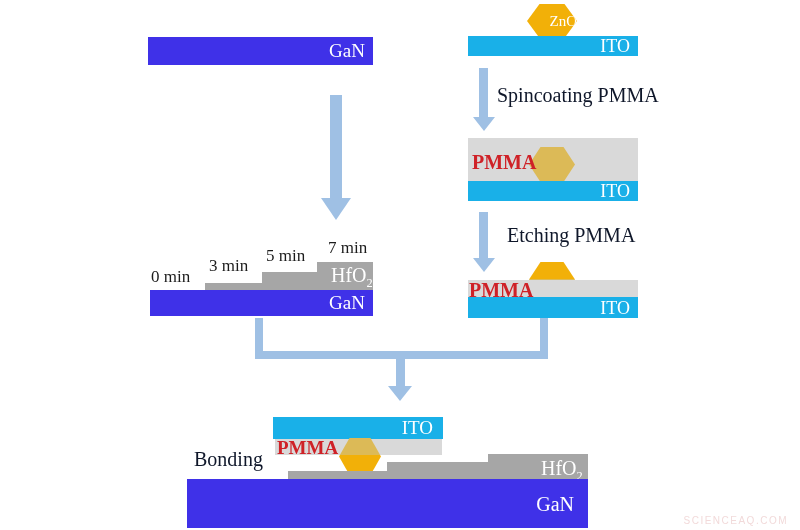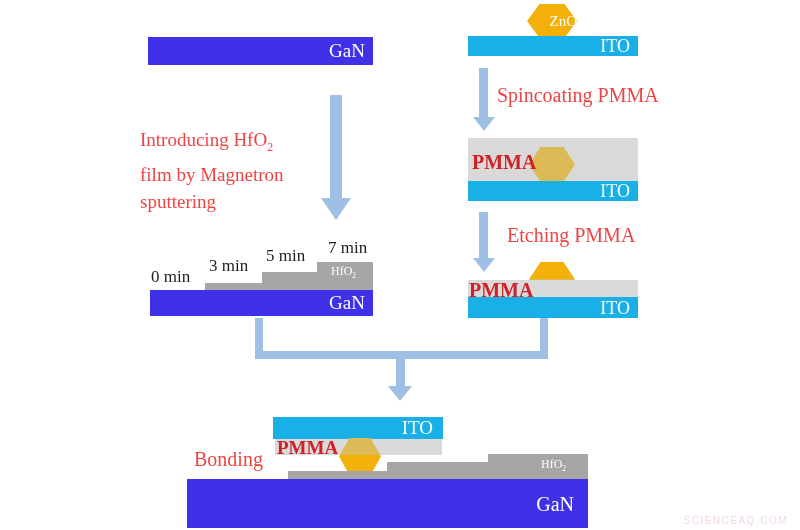--- a/index.html
+++ b/index.html
@@ -18,23 +18,23 @@
   .pmma{background:var(--pmma_gray);}
   .hex{
     position:absolute;
     clip-path:polygon(25% 0,75% 0,100% 50%,75% 100%,25% 100%,0% 50%);
     display:flex;align-items:center;justify-content:flex-end;
   }
   .hex-solid{background:var(--zno_gold);}
   .hex-embedded{background:var(--zno_embedded);}
   .hex-half-top{background:linear-gradient(to bottom,var(--zno_gold) 0 50%,var(--zno_embedded) 50% 100%);}
   .hex-half-bottom{background:linear-gradient(to bottom,var(--zno_embedded) 0 45%,var(--zno_gold) 45% 100%);}
-  .proc-text{position:absolute;font-size:20px;color:#ef4444;white-space:nowrap;}
+  .proc-text{position:absolute;font-size:20px;color:#0f172a;white-space:nowrap;}
   .time-label{position:absolute;font-size:17px;color:#1c1c1c;white-space:nowrap;}
-  .white-label{position:absolute;color:#ffffff;font-size:12px;white-space:nowrap;}
+  .white-label{position:absolute;color:#ffffff;font-size:20px;white-space:nowrap;}
   .red-label{position:absolute;color:var(--red_label);font-weight:bold;font-size:20px;white-space:nowrap;}
   .shaft{position:absolute;background:var(--arrow_blue);}
   .head-down{position:absolute;width:0;height:0;}
   .connector{position:absolute;background:var(--arrow_blue);}
   sub{font-size:0.62em;}
   #watermark{
     position:absolute;right:12px;bottom:4px;
     font-family:"Liberation Sans", sans-serif;font-size:10px;
     letter-spacing:1.5px;color:var(--watermark_pink);
   }
@@ -72,25 +72,20 @@
 
   <div class="hex hex-half-top" style="left:529px;top:262px;width:46px;height:35px;"></div>
   <div class="layer pmma" style="left:468px;top:280px;width:170px;height:17px;"></div>
   <div class="red-label" style="left:469px;top:279px;">PMMA</div>
   <div class="layer ito" style="left:468px;top:297px;width:170px;height:21px;">
     <span class="bar-label" style="font-size:18px;">ITO</span>
   </div>
 
   <div class="shaft" style="left:330px;top:95px;width:12px;height:103px;"></div>
   <div class="head-down" style="left:321px;top:198px;border-left:15px solid transparent;border-right:15px solid transparent;border-top:22px solid var(--arrow_blue);"></div>
-  <div class="proc-text" style="left:140px;top:126px;line-height:27px;font-size:19px;">
-    <span><span>Introducing HfO</span><sub>2</sub></span><br>
-    <span>film by Magnetron</span><br>
-    <span>sputtering</span>
-  </div>
 
   <div class="time-label" style="left:151px;top:267px;">0 min</div>
   <div class="time-label" style="left:209px;top:256px;">3 min</div>
   <div class="time-label" style="left:266px;top:246px;">5 min</div>
   <div class="time-label" style="left:320px;top:238px;margin-left:8px;">7 min</div>
 
   <div class="layer hfo2" style="left:205px;top:283px;width:57px;height:7px;"></div>
   <div class="layer hfo2" style="left:262px;top:272px;width:55px;height:18px;"></div>
   <div class="layer hfo2" style="left:317px;top:262px;width:56px;height:28px;"></div>
   <div class="white-label" style="left:331px;top:264px;"><span>HfO</span><sub>2</sub></div>

